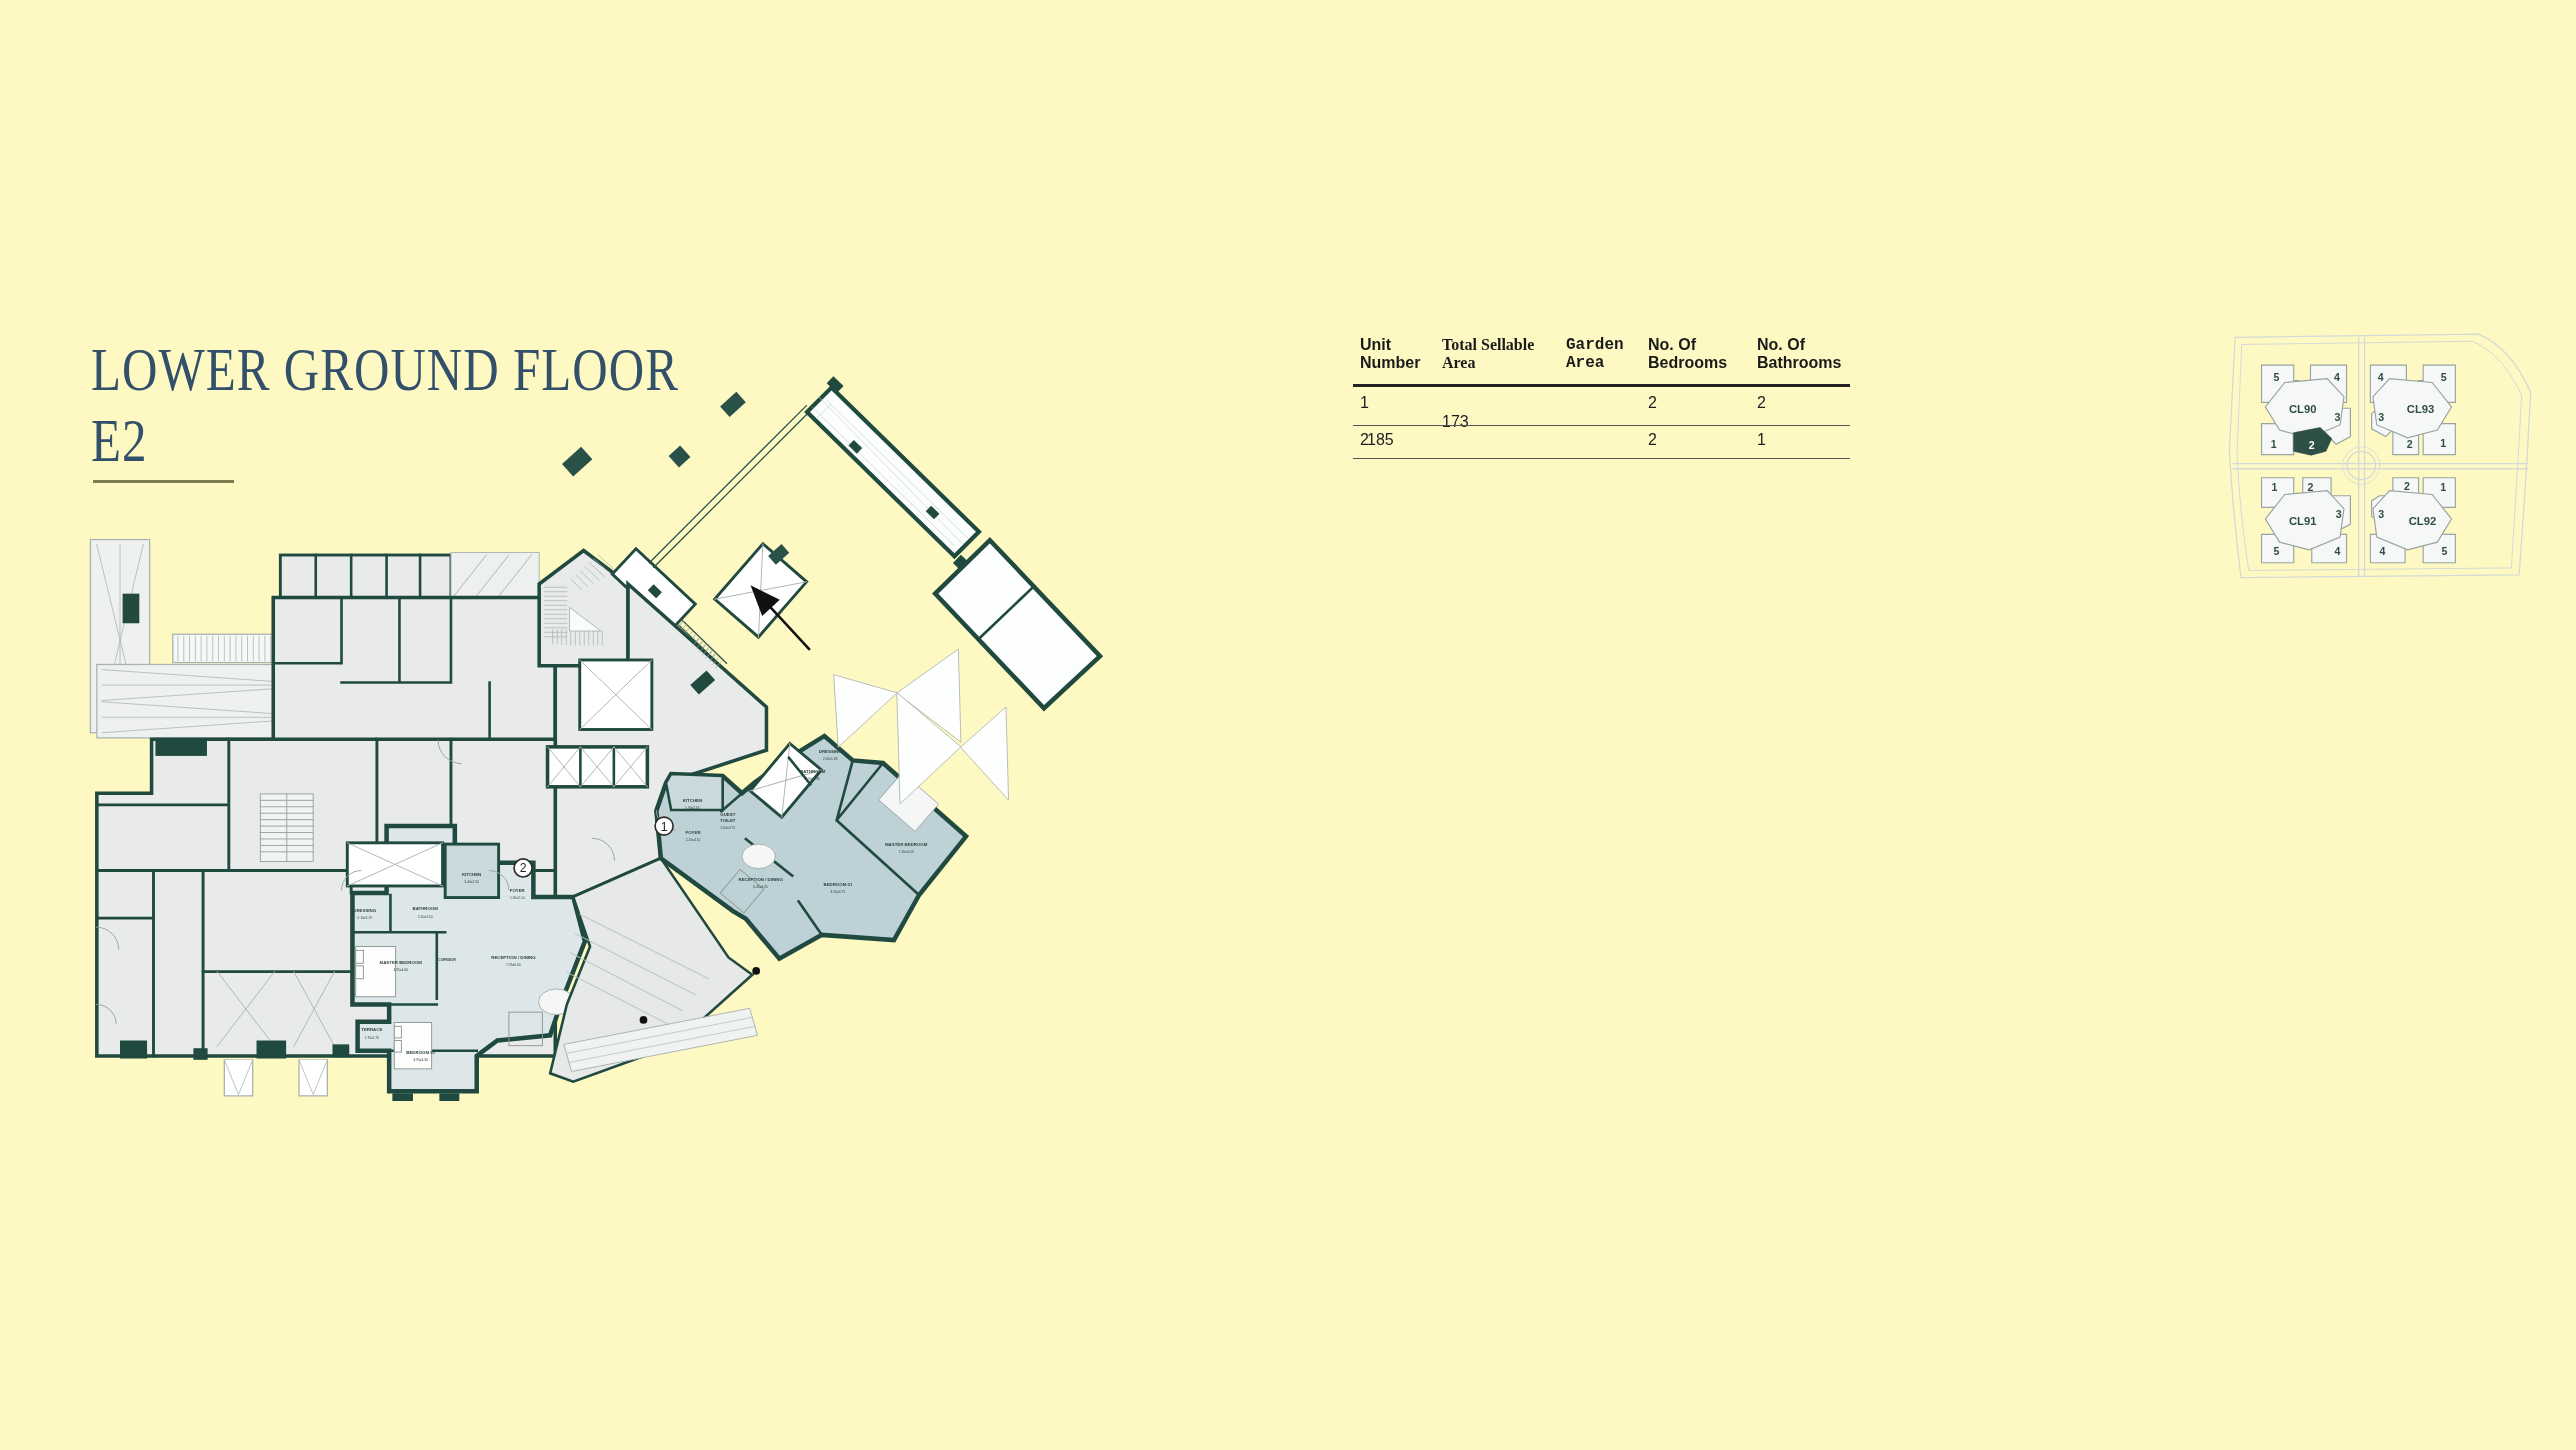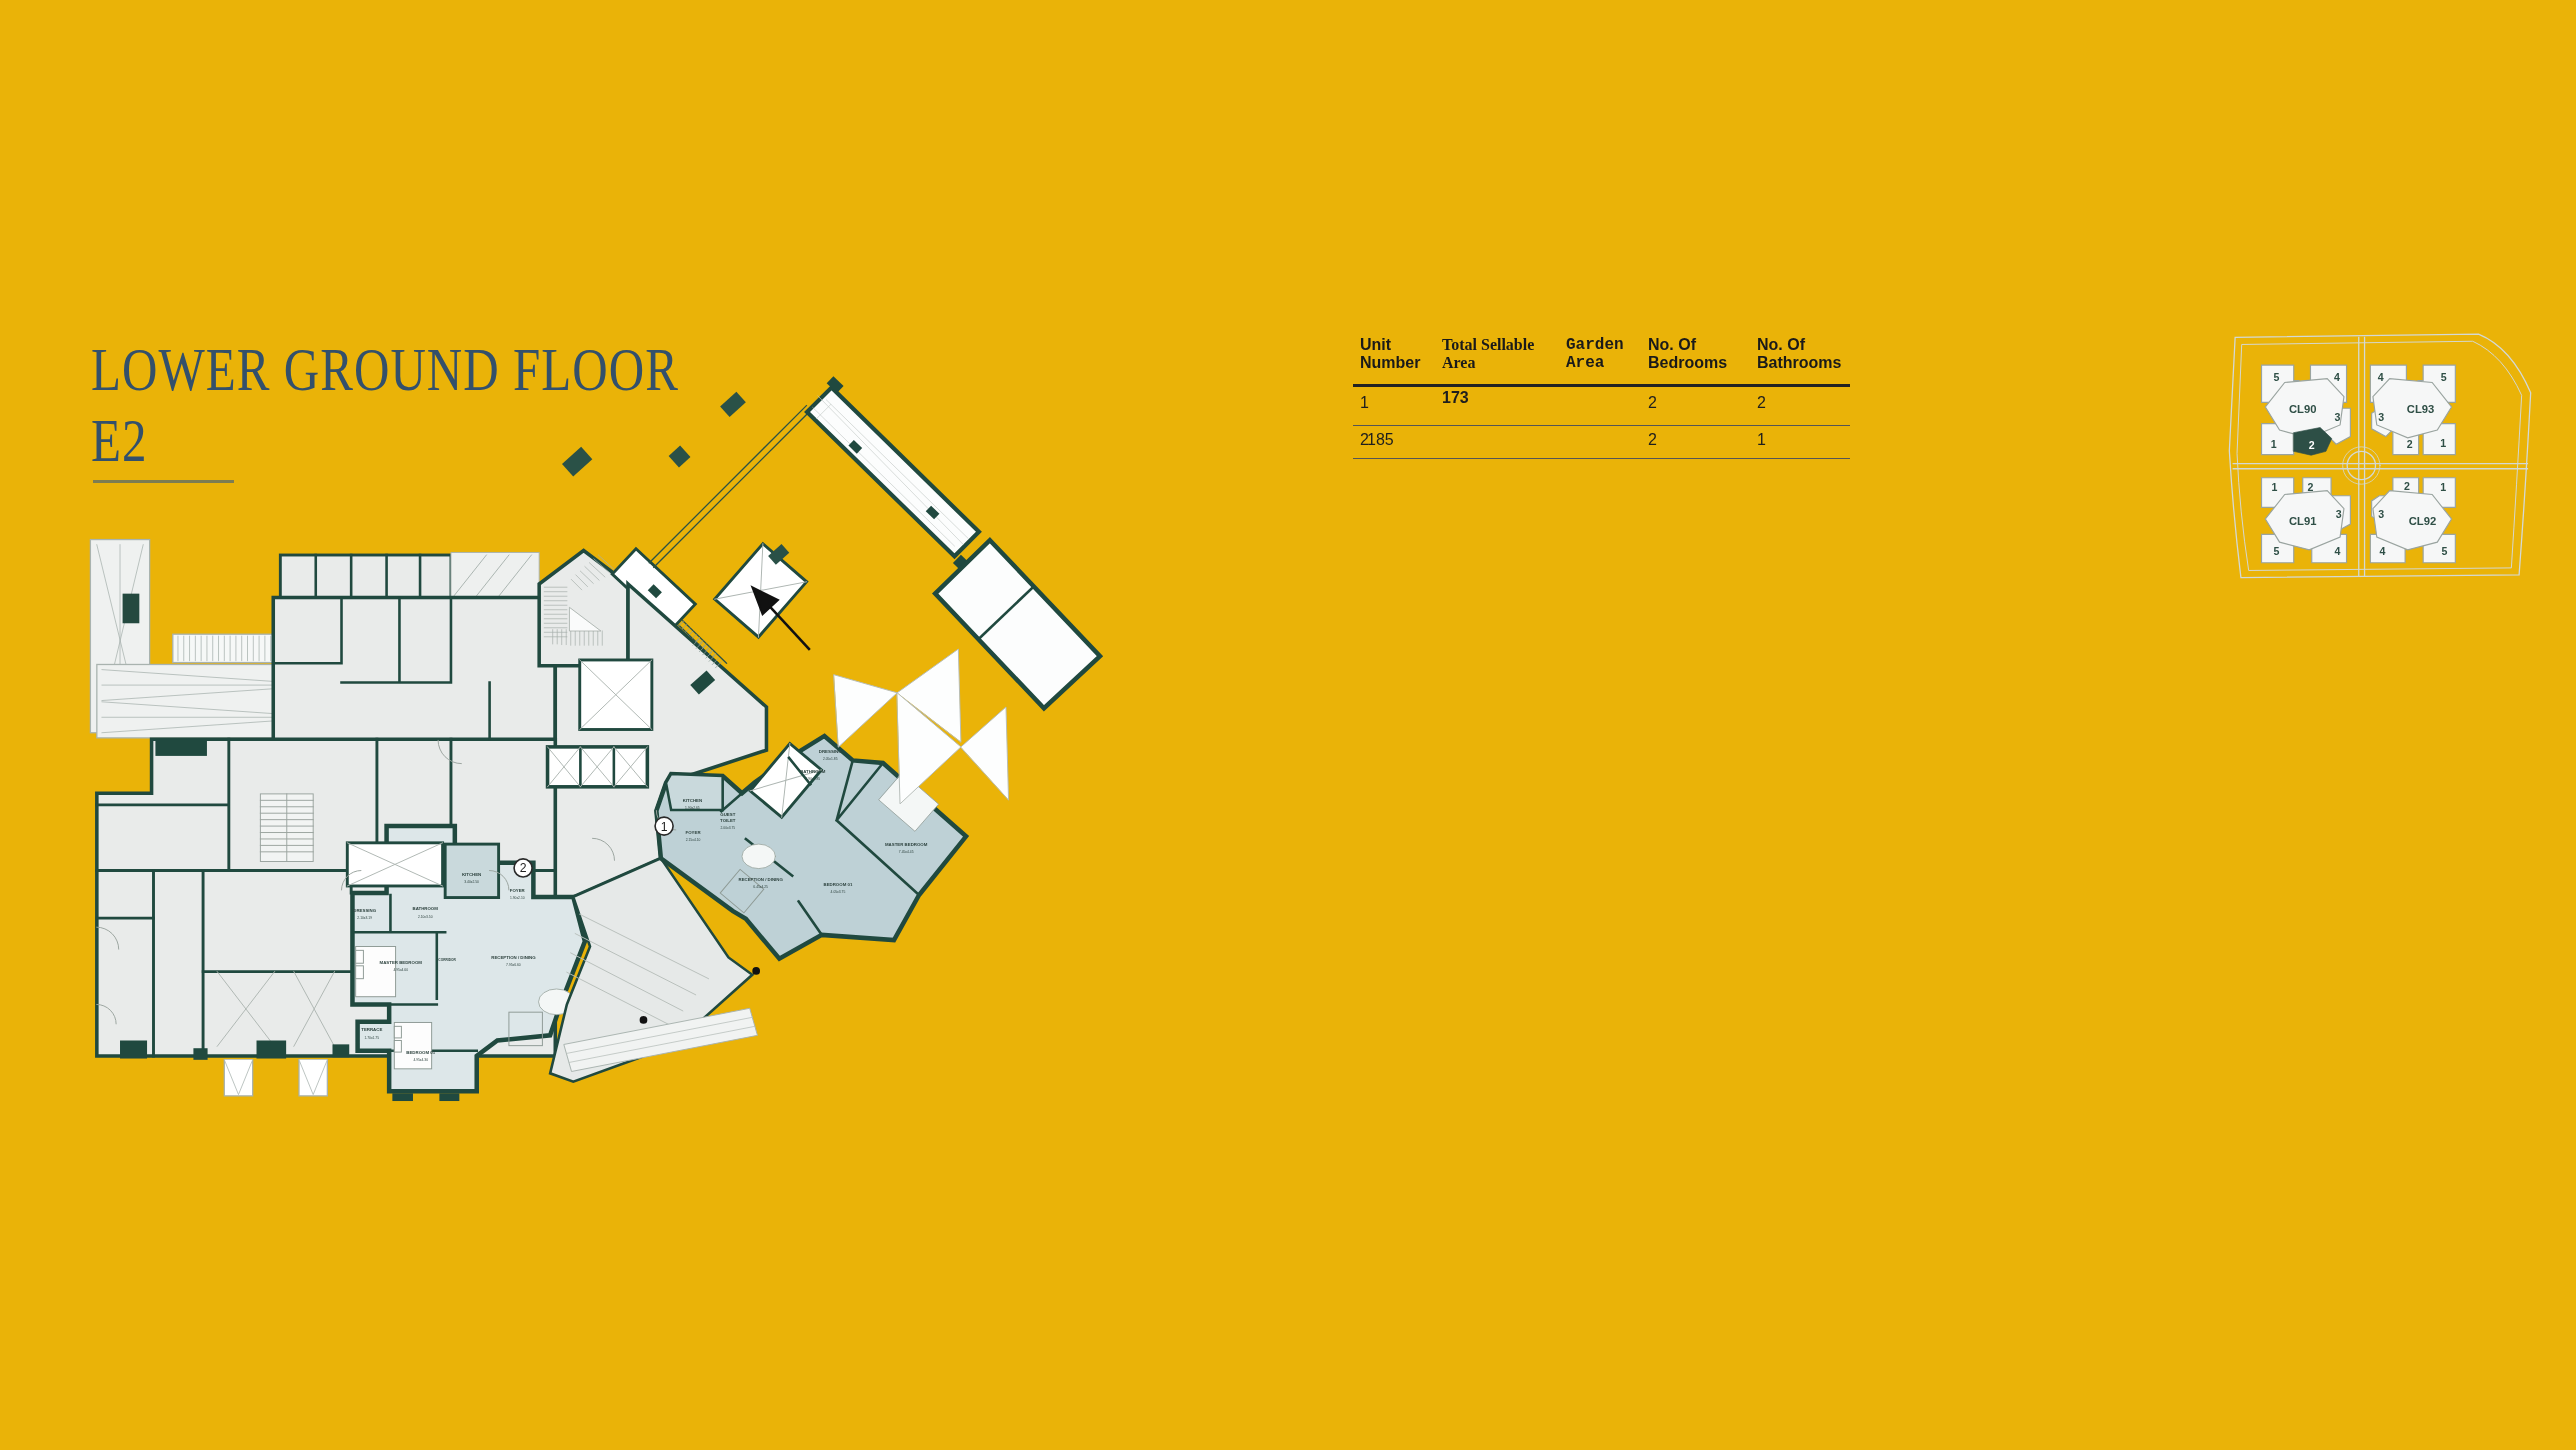--- a/index.html
+++ b/index.html
@@ -1,16 +1,16 @@
 <!DOCTYPE html>
 <html style="font-size:10.3px"><head>
 <meta charset="utf-8">
 <style>
   html,body{margin:0;padding:0;background:#ffffff;}
-  .page{position:relative;width:2576px;height:1450px;background:#eab308;overflow:hidden;
+  .page{position:relative;width:2576px;height:1450px;background:#fef9c3;overflow:hidden;
         font-family:"Liberation Sans", sans-serif;}
   .title{position:absolute;left:91px;top:334px;color:#33506b;transform:scaleX(0.791);transform-origin:0 0;
          font-family:"Liberation Serif", serif;font-size:62px;line-height:71px;
          letter-spacing:1.3px;white-space:nowrap;}
   .rule{position:absolute;left:93px;top:480px;width:141px;height:2.6px;background:#7d7d52;}
   .tbl{position:absolute;color:#1e1e1e;font-size:16px;line-height:18px;}
   .tbl.b{font-weight:bold;color:#1a1a1a;}
   .hline{position:absolute;background:#222;}
 </style>
 </head>
@@ -27,21 +27,21 @@
 
   <div class="tbl b" style="left:1566px;top:336px;font-family:Liberation Mono, monospace;">Garden<br>Area</div>
 
   <div class="tbl b" style="left:1648px;top:336px;">No. Of<br>Bedrooms</div>
 
   <div class="tbl b" style="left:1757px;top:336px;">No. Of<br>Bathrooms</div>
 
   <div class="hline" style="left:1353px;top:384px;width:497px;height:2.6px;"></div>
 
   <div class="tbl" style="left:1360px;top:394px;">1</div>
-  <div class="tbl" style="left:1442px;top:389px;font-weight:bold;">173</div>
+  <div class="tbl" style="left:1442px;top:413px;">173</div>
   <div class="tbl" style="left:1648px;top:394px;">2</div>
   <div class="tbl" style="left:1757px;top:394px;">2</div>
 
   <div class="hline" style="left:1353px;top:425px;width:497px;height:1.3px;background:#555;"></div>
 
   <div class="tbl" style="left:1360px;top:431px;">2</div>
   <div class="tbl" style="left:1367px;top:431px;">185</div>
   <div class="tbl" style="left:1648px;top:431px;">2</div>
   <div class="tbl" style="left:1757px;top:431px;">1</div>
 

